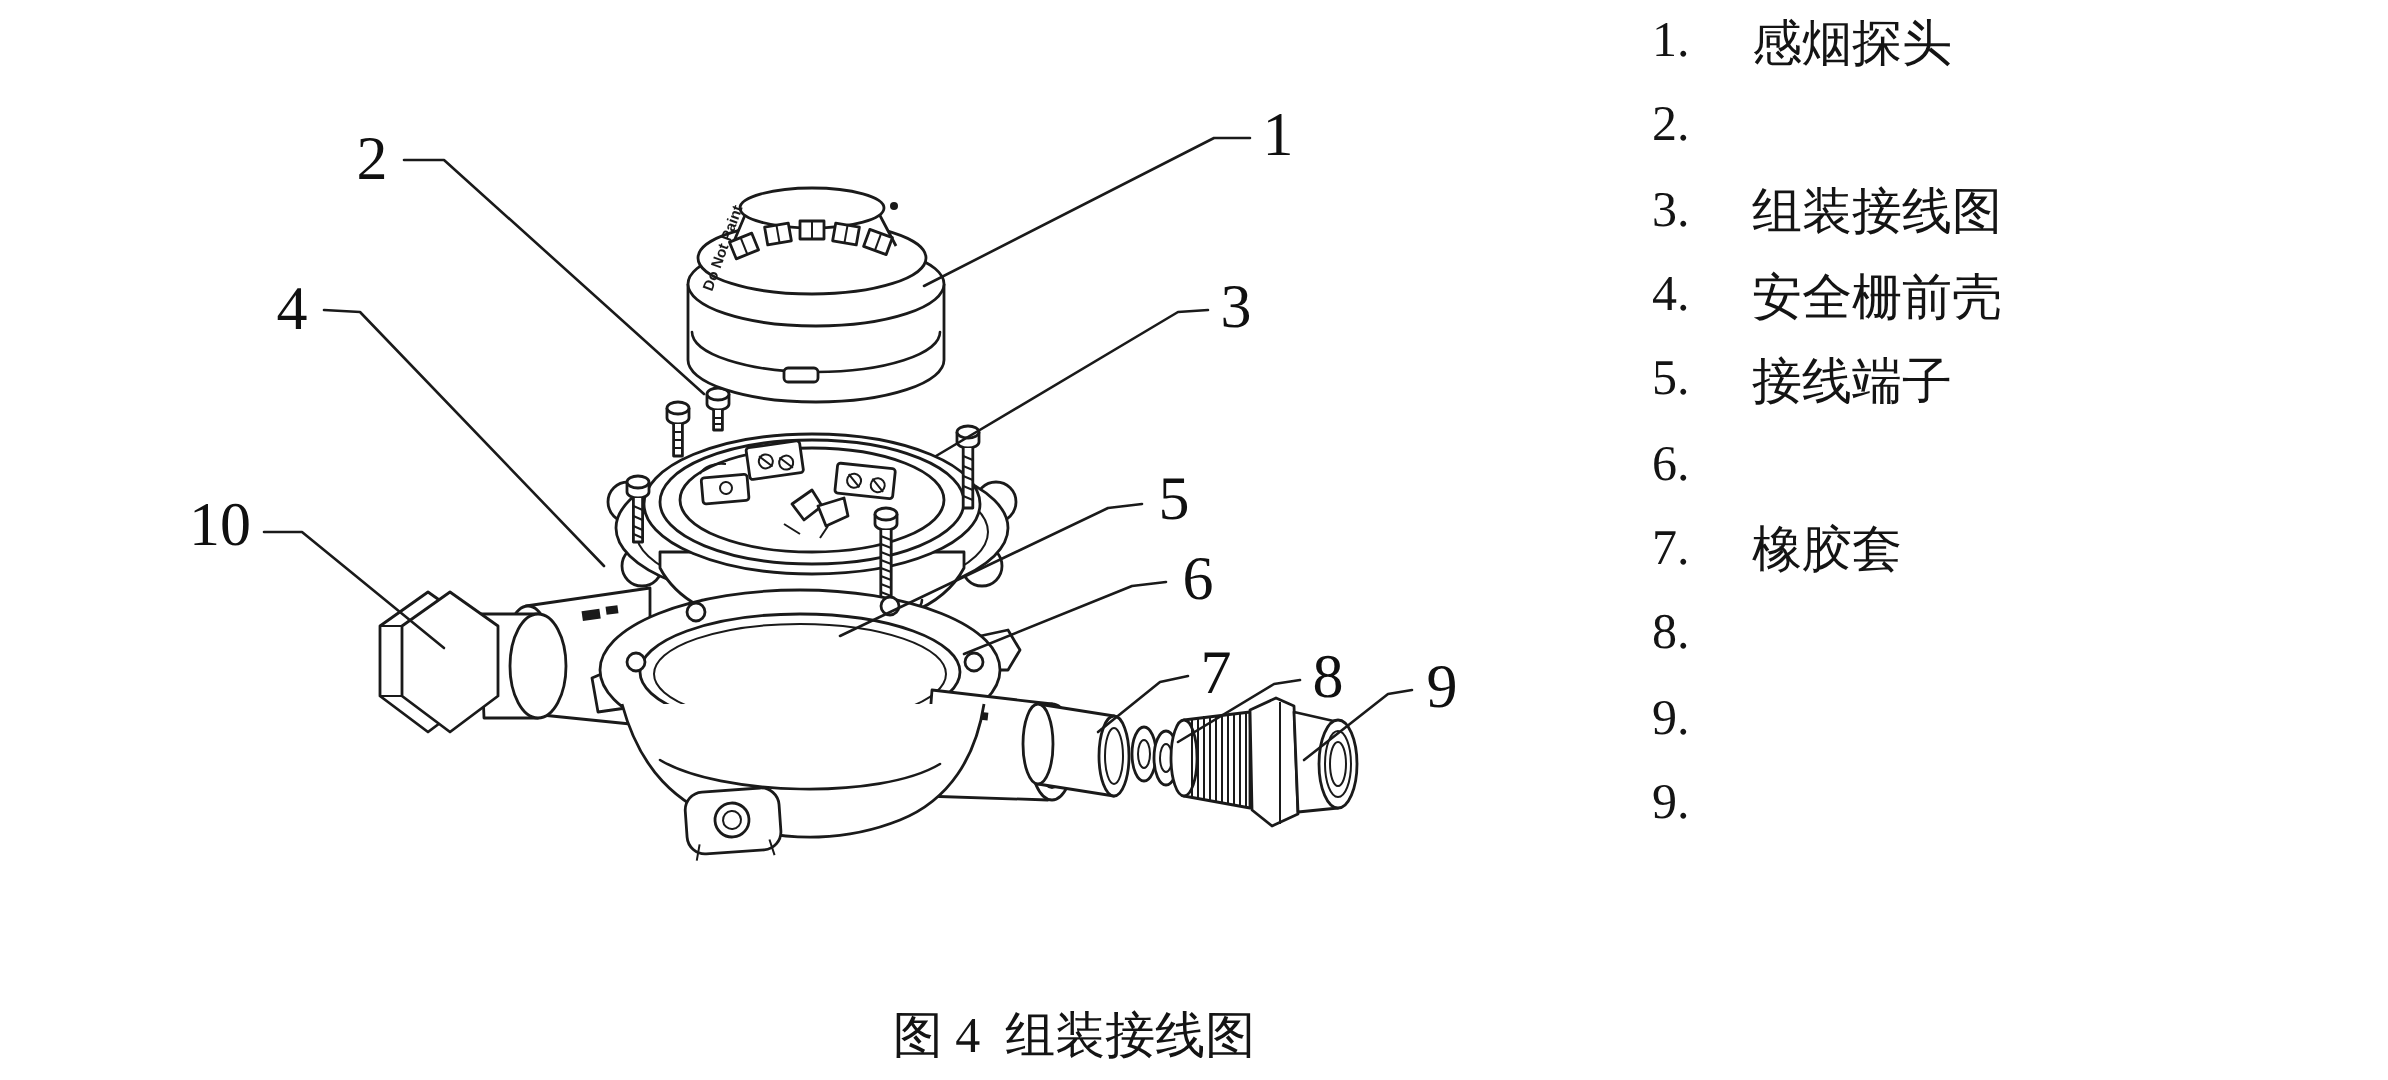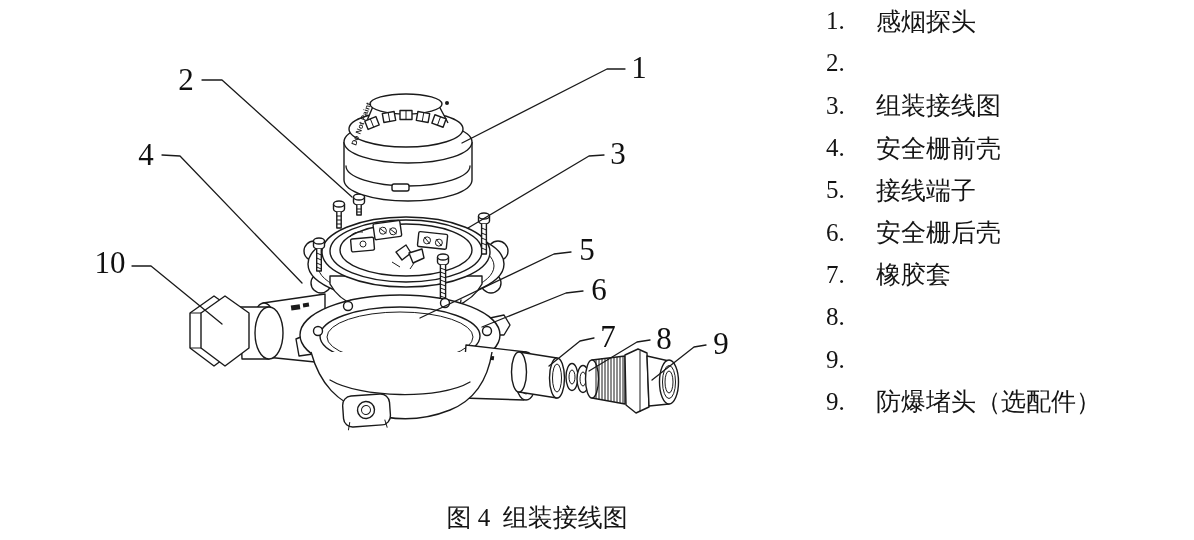--- a/index.html
+++ b/index.html
@@ -289,33 +289,31 @@
     <div class="legend-row">
       <span class="legend-num">4.</span>
       <span class="legend-label">安全栅前壳</span>
     </div>
     <div class="legend-row">
       <span class="legend-num">5.</span>
       <span class="legend-label">接线端子</span>
     </div>
     <div class="legend-row">
       <span class="legend-num">6.</span>
-      <span class="legend-label">安全栅后壳</span>
     </div>
     <div class="legend-row">
       <span class="legend-num">7.</span>
       <span class="legend-label">橡胶套</span>
     </div>
     <div class="legend-row">
       <span class="legend-num">8.</span>
     </div>
     <div class="legend-row">
       <span class="legend-num">9.</span>
     </div>
     <div class="legend-row">
       <span class="legend-num">9.</span>
-      <span class="legend-label">防爆堵头（选配件）</span>
     </div>
   </aside>
 
   <div class="caption">图 4  组装接线图</div>
 
 </div>
 
 </body></html>

